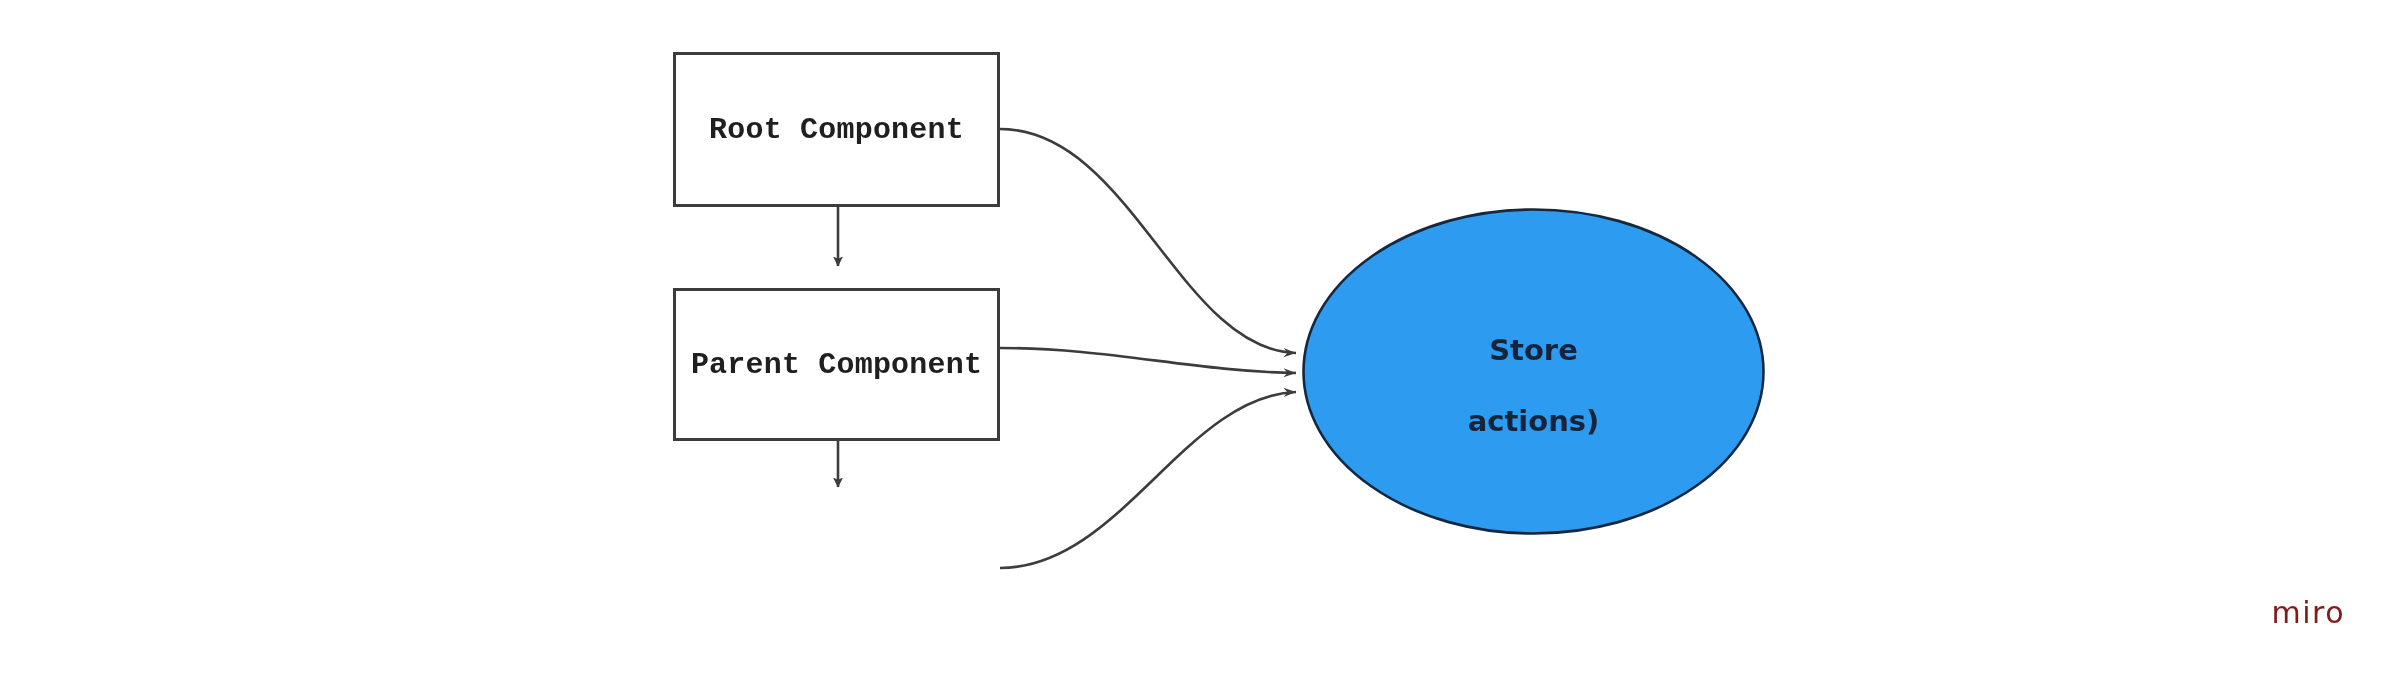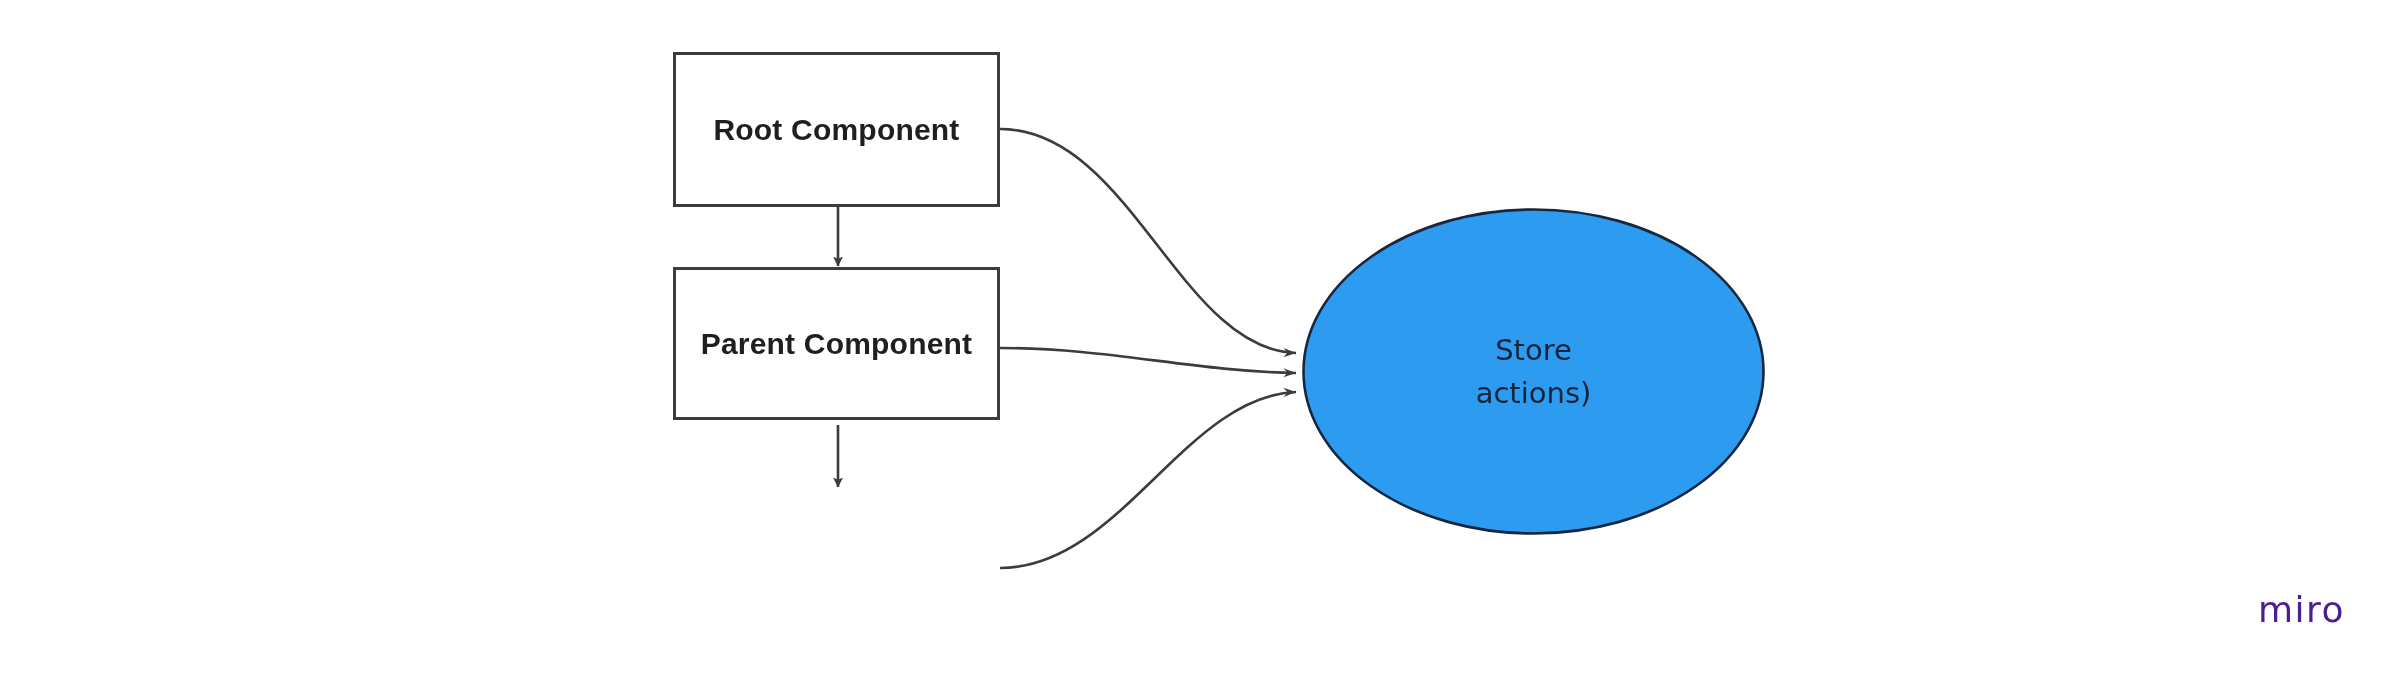--- a/index.html
+++ b/index.html
@@ -29,65 +29,66 @@
   .node-box {
     position: absolute;
     box-sizing: border-box;
     background: #ffffff;
     border: 3px solid #3c3c3c;
     display: flex;
     align-items: center;
     justify-content: center;
   }
   .node-box .node-label {
-    font-family: Liberation Sans, sans-serif;
+    font-family: Liberation Mono, monospace;
     font-weight: bold;
     font-size: 30px;
     line-height: 1.2;
     color: #1f1f1f;
     letter-spacing: 0.2px;
     text-align: center;
     white-space: nowrap;
     user-select: none;
   }
   #node-root    { left: 673px; top: 52px;  width: 327px; height: 155px; }
-  #node-parent  { left: 673px; top: 267px; width: 327px; height: 153px; }
+  #node-parent  { left: 673px; top: 288px; width: 327px; height: 153px; }
   #node-child   { left: 673px; top: 493px; width: 327px; height: 155px; }
 
   #store-ellipse-label {
     position: absolute;
     left: 1302px;
     top: 208px;
     width: 463px;
     height: 327px;
     display: flex;
     flex-direction: column;
     align-items: center;
     justify-content: center;
     pointer-events: none;
   }
   #store-ellipse-label .store-line {
     font-family: "DejaVu Sans", "Liberation Sans", sans-serif;
-    font-weight: normal;
+    font-weight: bold;
     font-size: 29px;
     line-height: 43px;
     color: #15243b;
     text-align: center;
     white-space: nowrap;
     user-select: none;
+    margin-top: 28px;
   }
   #watermark {
     position: absolute;
     right: 55px;
     bottom: 44px;
     font-family: "DejaVu Sans", "Liberation Sans", sans-serif;
-    font-size: 36px;
+    font-size: 30px;
     font-weight: 400;
     letter-spacing: 1.5px;
-    color: #4c1d95;
+    color: #7f1d1d;
     user-select: none;
   }
 </style>
 </head>
 <body>
 
 <div id="canvas">
 
   <svg id="diagram-svg" viewBox="0 0 2400 674" xmlns="http://www.w3.org/2000/svg">
     <defs>

